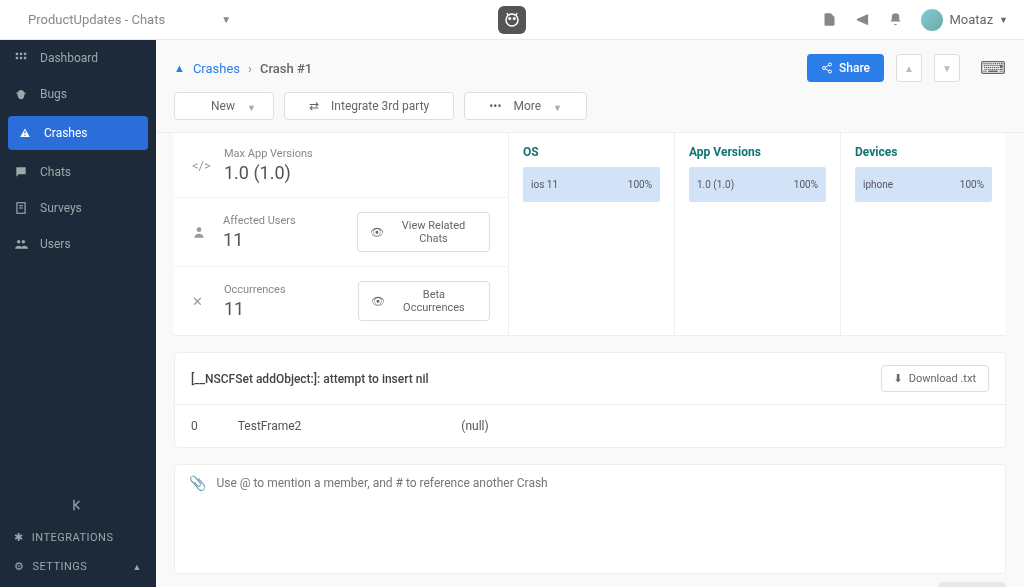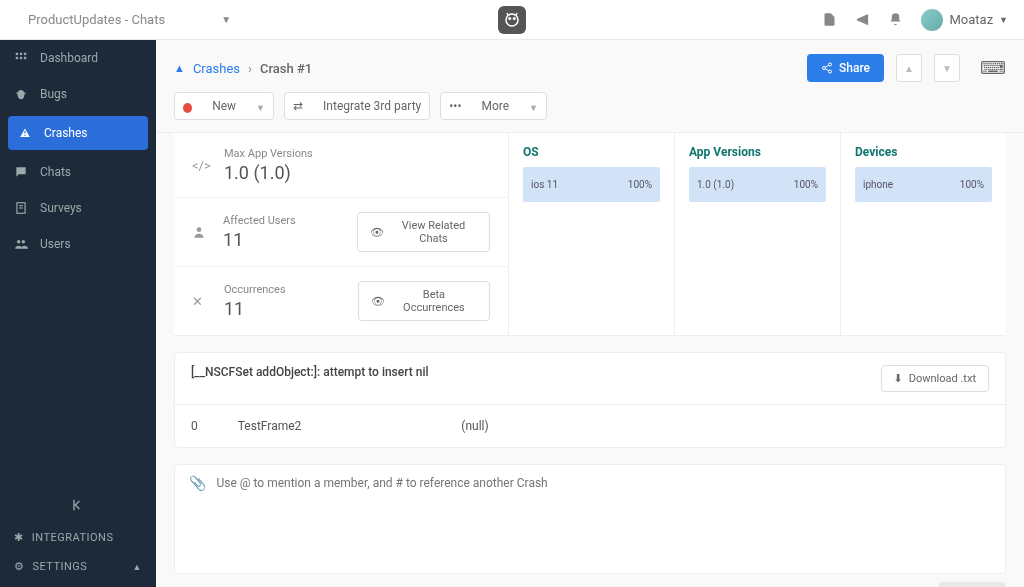--- a/index.html
+++ b/index.html
@@ -26,41 +26,41 @@
 .content{flex:1;overflow-y:auto;padding:0}
 .header-row{display:flex;align-items:center;justify-content:space-between;padding:14px 18px 10px}
 .breadcrumb{display:flex;align-items:center;gap:8px;color:#888;font-size:13px}
 .breadcrumb a{color:#2b7de9;text-decoration:none}
 .breadcrumb .tri{color:#2b7de9;font-size:11px}
 .header-actions{display:flex;gap:12px}
 .share-btn{background:#2b7de9;color:#fff;border:none;border-radius:4px;padding:6px 14px;display:flex;align-items:center;gap:6px;cursor:pointer;font-size:12px;font-weight:500}
 .nav-btn{width:26px;height:28px;border:1px solid #ddd;background:#fff;border-radius:3px;cursor:pointer;color:#bbb;font-size:10px}
 .kb-icon{width:26px;height:26px;display:flex;align-items:center;justify-content:center;color:#666;cursor:pointer;margin-left:8px;font-size:18px}
 .toolbar{display:flex;align-items:center;gap:10px;padding:0 18px 12px;border-bottom:1px solid #eee}
-.dropdown-btn{display:flex;align-items:flex-end;gap:20px;border:1px solid #ddd;background:#fff;border-radius:4px;padding:6px 8px;cursor:pointer;color:#666;font-size:12px}
+.dropdown-btn{display:flex;align-items:flex-end;gap:12px;border:1px solid #ddd;background:#fff;border-radius:4px;padding:6px 24px;cursor:pointer;color:#666;font-size:12px}
 .status-dot{width:10px;height:10px;border-radius:50%;background:#e74c3c}
 .dropdown-btn .caret{margin-left:auto;font-size:9px;color:#aaa}
 .new-dropdown{width:100px;justify-content:space-between}
 .stats-section{display:flex;border-bottom:1px solid #eee;margin:0 18px;background:#fff}
 .stats-left{width:335px;border-right:1px solid #eee}
 .stat-row{display:flex;align-items:center;padding:14px 18px;border-bottom:1px solid #f2f2f2;gap:14px}
 .stat-row:last-child{border-bottom:none}
 .stat-icon{width:18px;color:#999;font-size:13px}
 .stat-info{flex:0 0 120px}
 .stat-label{font-size:11px;color:#888;margin-bottom:2px}
 .stat-value{font-size:18px;color:#555;font-weight:400}
 .stat-action{margin-left:auto}
 .outline-btn{border:1px solid #ddd;background:#fff;border-radius:4px;padding:6px 12px;cursor:pointer;color:#666;font-size:11px;display:flex;align-items:center;gap:6px}
 .stats-right{flex:1;display:flex}
 .stat-col{flex:1;padding:12px 14px;border-right:1px solid #eee}
 .stat-col:last-child{border-right:none}
 .stat-col-header{font-size:12px;color:#0f766e;font-weight:700;margin-bottom:8px}
 .stat-bar{background:#d3e3f7;border-radius:2px;padding:12px 8px;display:flex;justify-content:space-between;font-size:10px;color:#556}
 .error-box{margin:16px 18px 0;background:#fff;border:1px solid #eee;border-radius:4px}
-.error-header{display:flex;align-items:flex-start;justify-content:space-between;padding:12px 16px;border-bottom:1px solid #eee}
+.error-header{display:flex;align-items:center;justify-content:space-between;padding:12px 16px;border-bottom:1px solid #eee}
 .error-title{font-size:12px;color:#444;font-weight:500}
 .error-body{padding:14px 16px;display:flex;gap:40px;font-size:12px;color:#555}
 .comment-box{margin:16px 18px 0;background:#fff;border:1px solid #eee;border-radius:4px;min-height:110px}
 .comment-input-row{display:flex;align-items:center;padding:10px 14px;gap:10px}
 .comment-input{border:none;outline:none;flex:1;font-size:12px;color:#c2410c}
 .attach-icon{color:#bbb;font-size:14px}
 .send-row{display:flex;justify-content:flex-end;padding:8px 18px 4px}
 .send-btn{background:#e8e8e8;color:#aaa;border:none;border-radius:4px;padding:7px 20px;cursor:pointer;font-size:12px}
 svg{display:block}
 </style>

